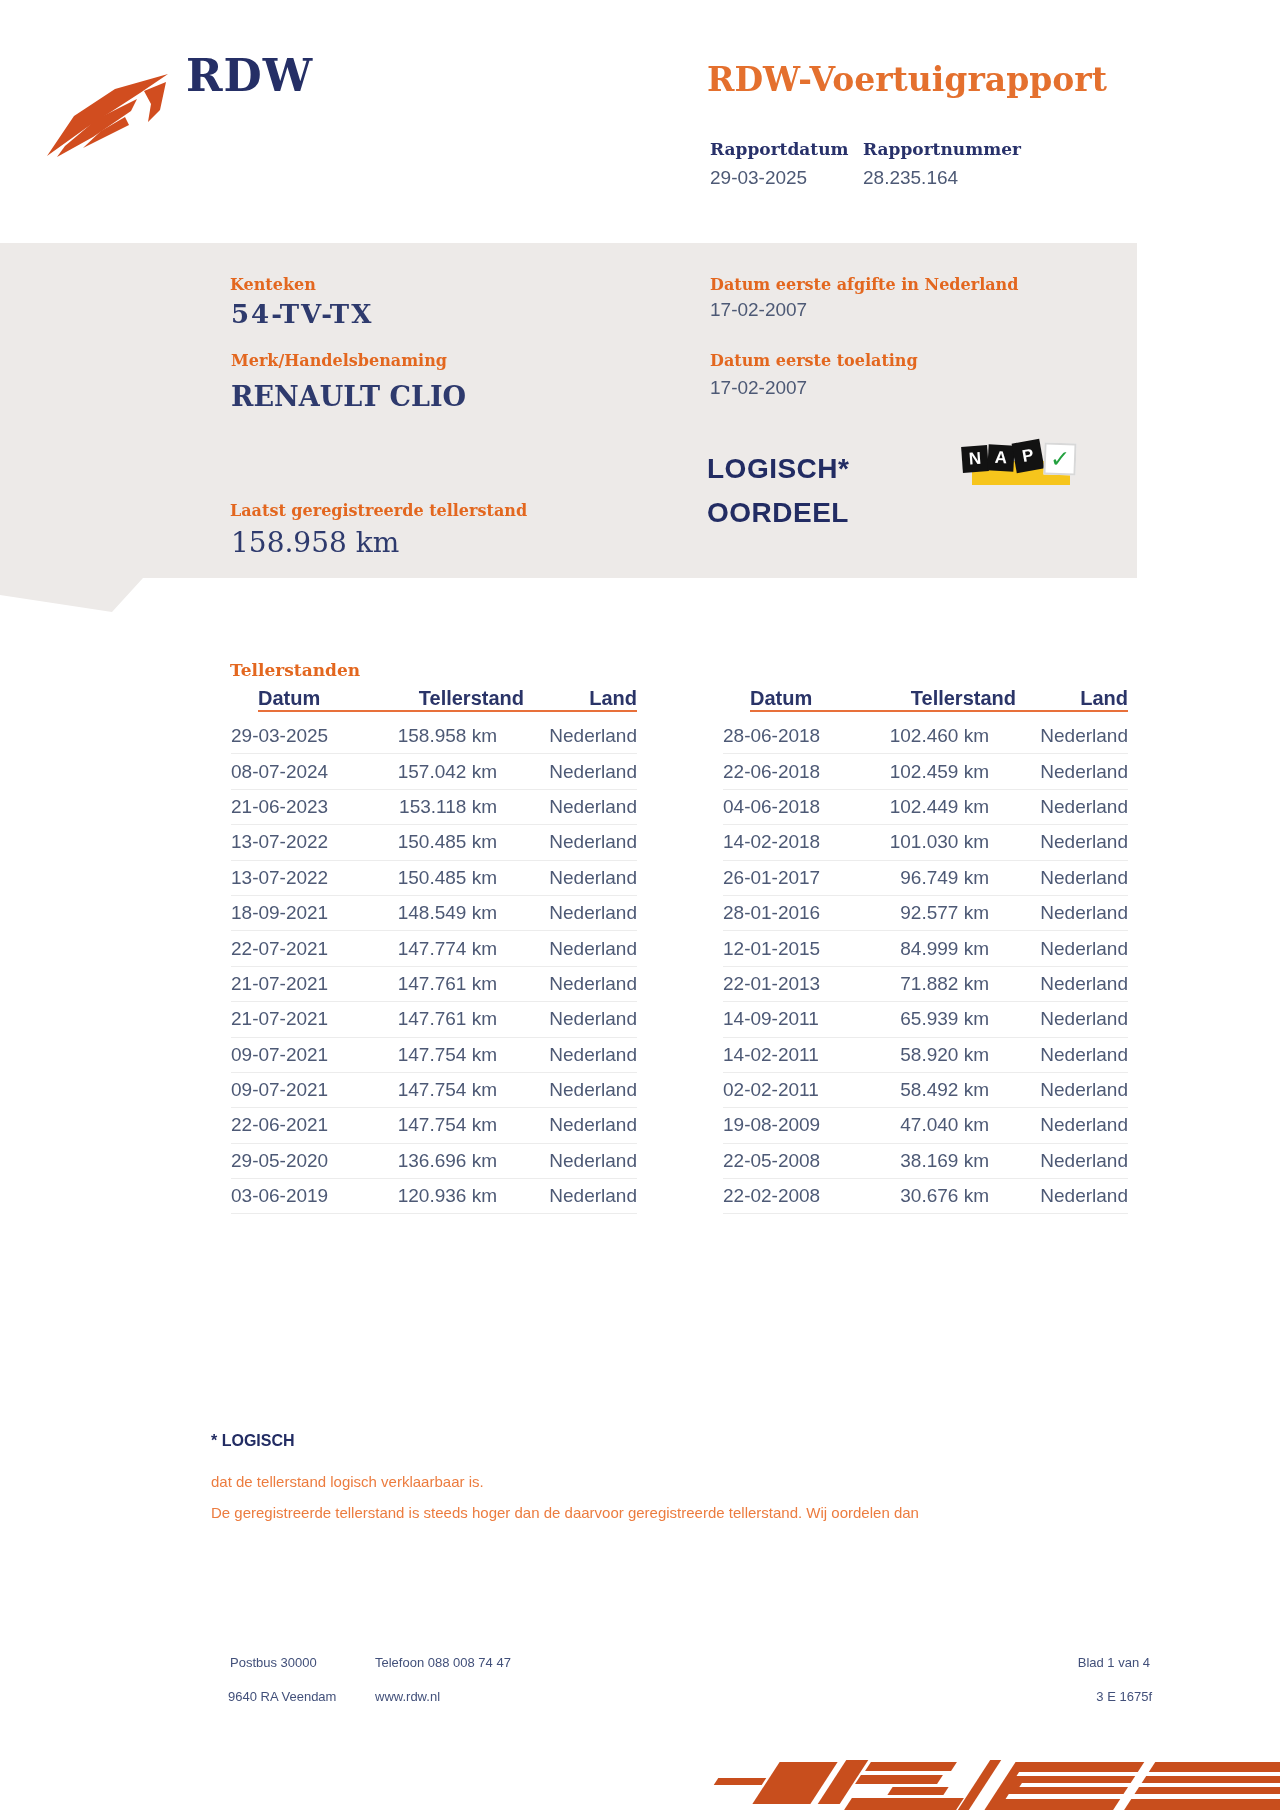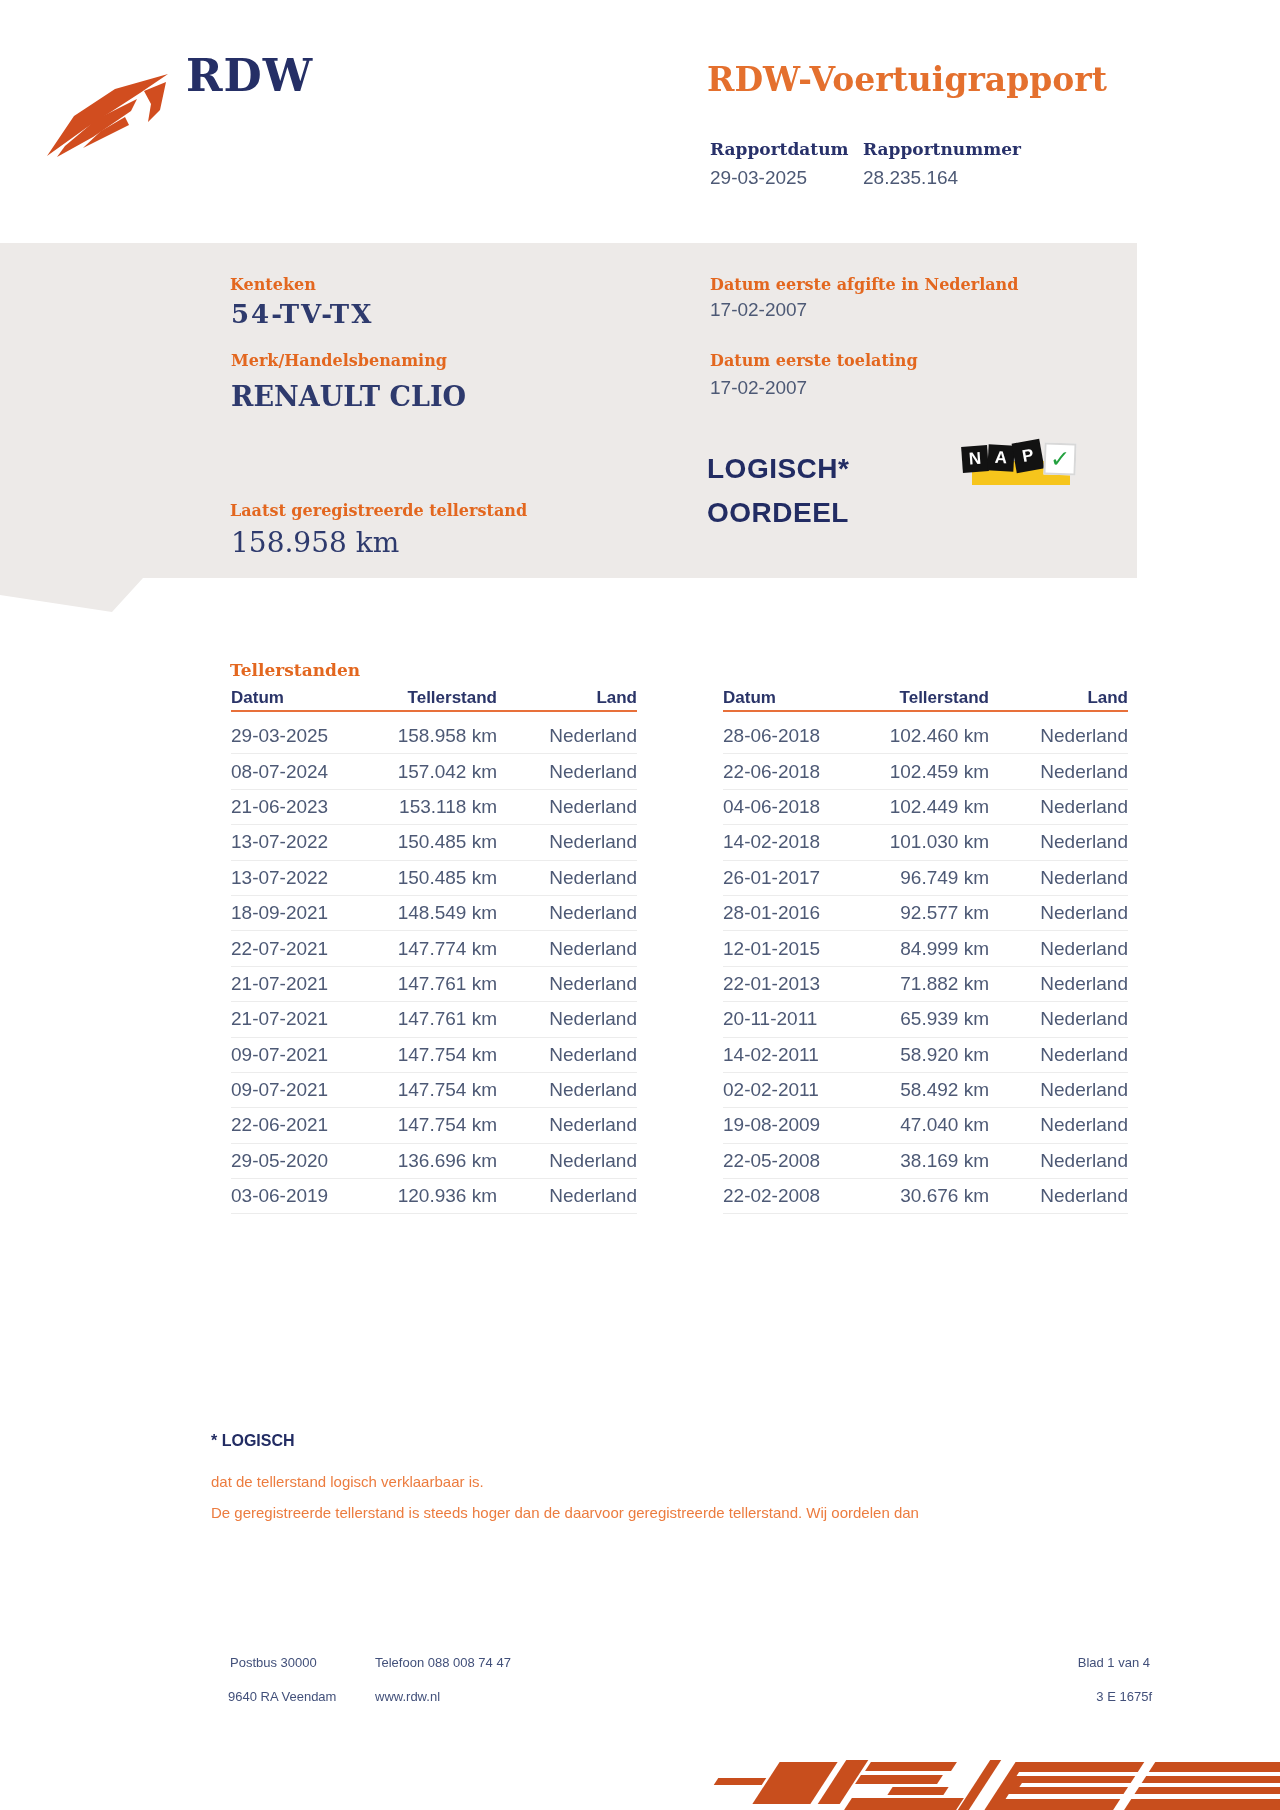--- a/index.html
+++ b/index.html
@@ -31,21 +31,21 @@
   .nap .sq.a{left:30px;top:5px;transform:rotate(3deg);}
   .nap .sq.p{left:56px;top:1px;width:28px;height:30px;transform:rotate(-10deg);}
   .nap .chk{position:absolute;left:86px;top:3px;width:28px;height:28px;background:#fff;border:2px solid #d8d8d8;
             color:#23a13f;font:bold 24px "DejaVu Sans",sans-serif;display:flex;align-items:center;justify-content:center;
             transform:rotate(2deg);}
 
   
   .theading{left:230px;top:660px;font:bold 17px "DejaVu Serif",serif;color:#e3671f;text-align:right;}
   .otable{position:absolute;top:688px;font-size:19px;color:#4d5975;}
   .otable .thead{display:flex;height:22px;border-bottom:2px solid #e8703a;
-                 font-weight:bold;font-size:17px;color:#2a3468;align-items:flex-start;}
+                 font-weight:bold;font-size:20px;color:#2a3468;align-items:flex-end;margin-left:27px;}
   .otable .tbody{padding-top:7px;}
   .trow{display:flex;align-items:center;height:34.4px;border-bottom:1px solid #ececec;}
   .c-datum{width:145px;text-align:left;}
   .c-tell{width:121px;text-align:right;}
   .c-land{flex:1;text-align:right;}
 
   
   .fn-head{left:211px;top:1432px;font:bold 16px "Liberation Sans",sans-serif;color:#222c63;}
   .fn-text{left:211px;top:1466px;font:15px "Liberation Sans",sans-serif;color:#ec7c3f;line-height:31px;}
   .fn-text span{display:block;}
@@ -233,21 +233,21 @@
           <span class="c-datum">12-01-2015</span>
           <span class="c-tell">84.999 km</span>
           <span class="c-land">Nederland</span>
         </div>
         <div class="trow">
           <span class="c-datum">22-01-2013</span>
           <span class="c-tell">71.882 km</span>
           <span class="c-land">Nederland</span>
         </div>
         <div class="trow">
-          <span class="c-datum">20-11-2011</span>
+          <span class="c-datum">14-09-2011</span>
           <span class="c-tell">65.939 km</span>
           <span class="c-land">Nederland</span>
         </div>
         <div class="trow">
           <span class="c-datum">14-02-2011</span>
           <span class="c-tell">58.920 km</span>
           <span class="c-land">Nederland</span>
         </div>
         <div class="trow">
           <span class="c-datum">02-02-2011</span>

